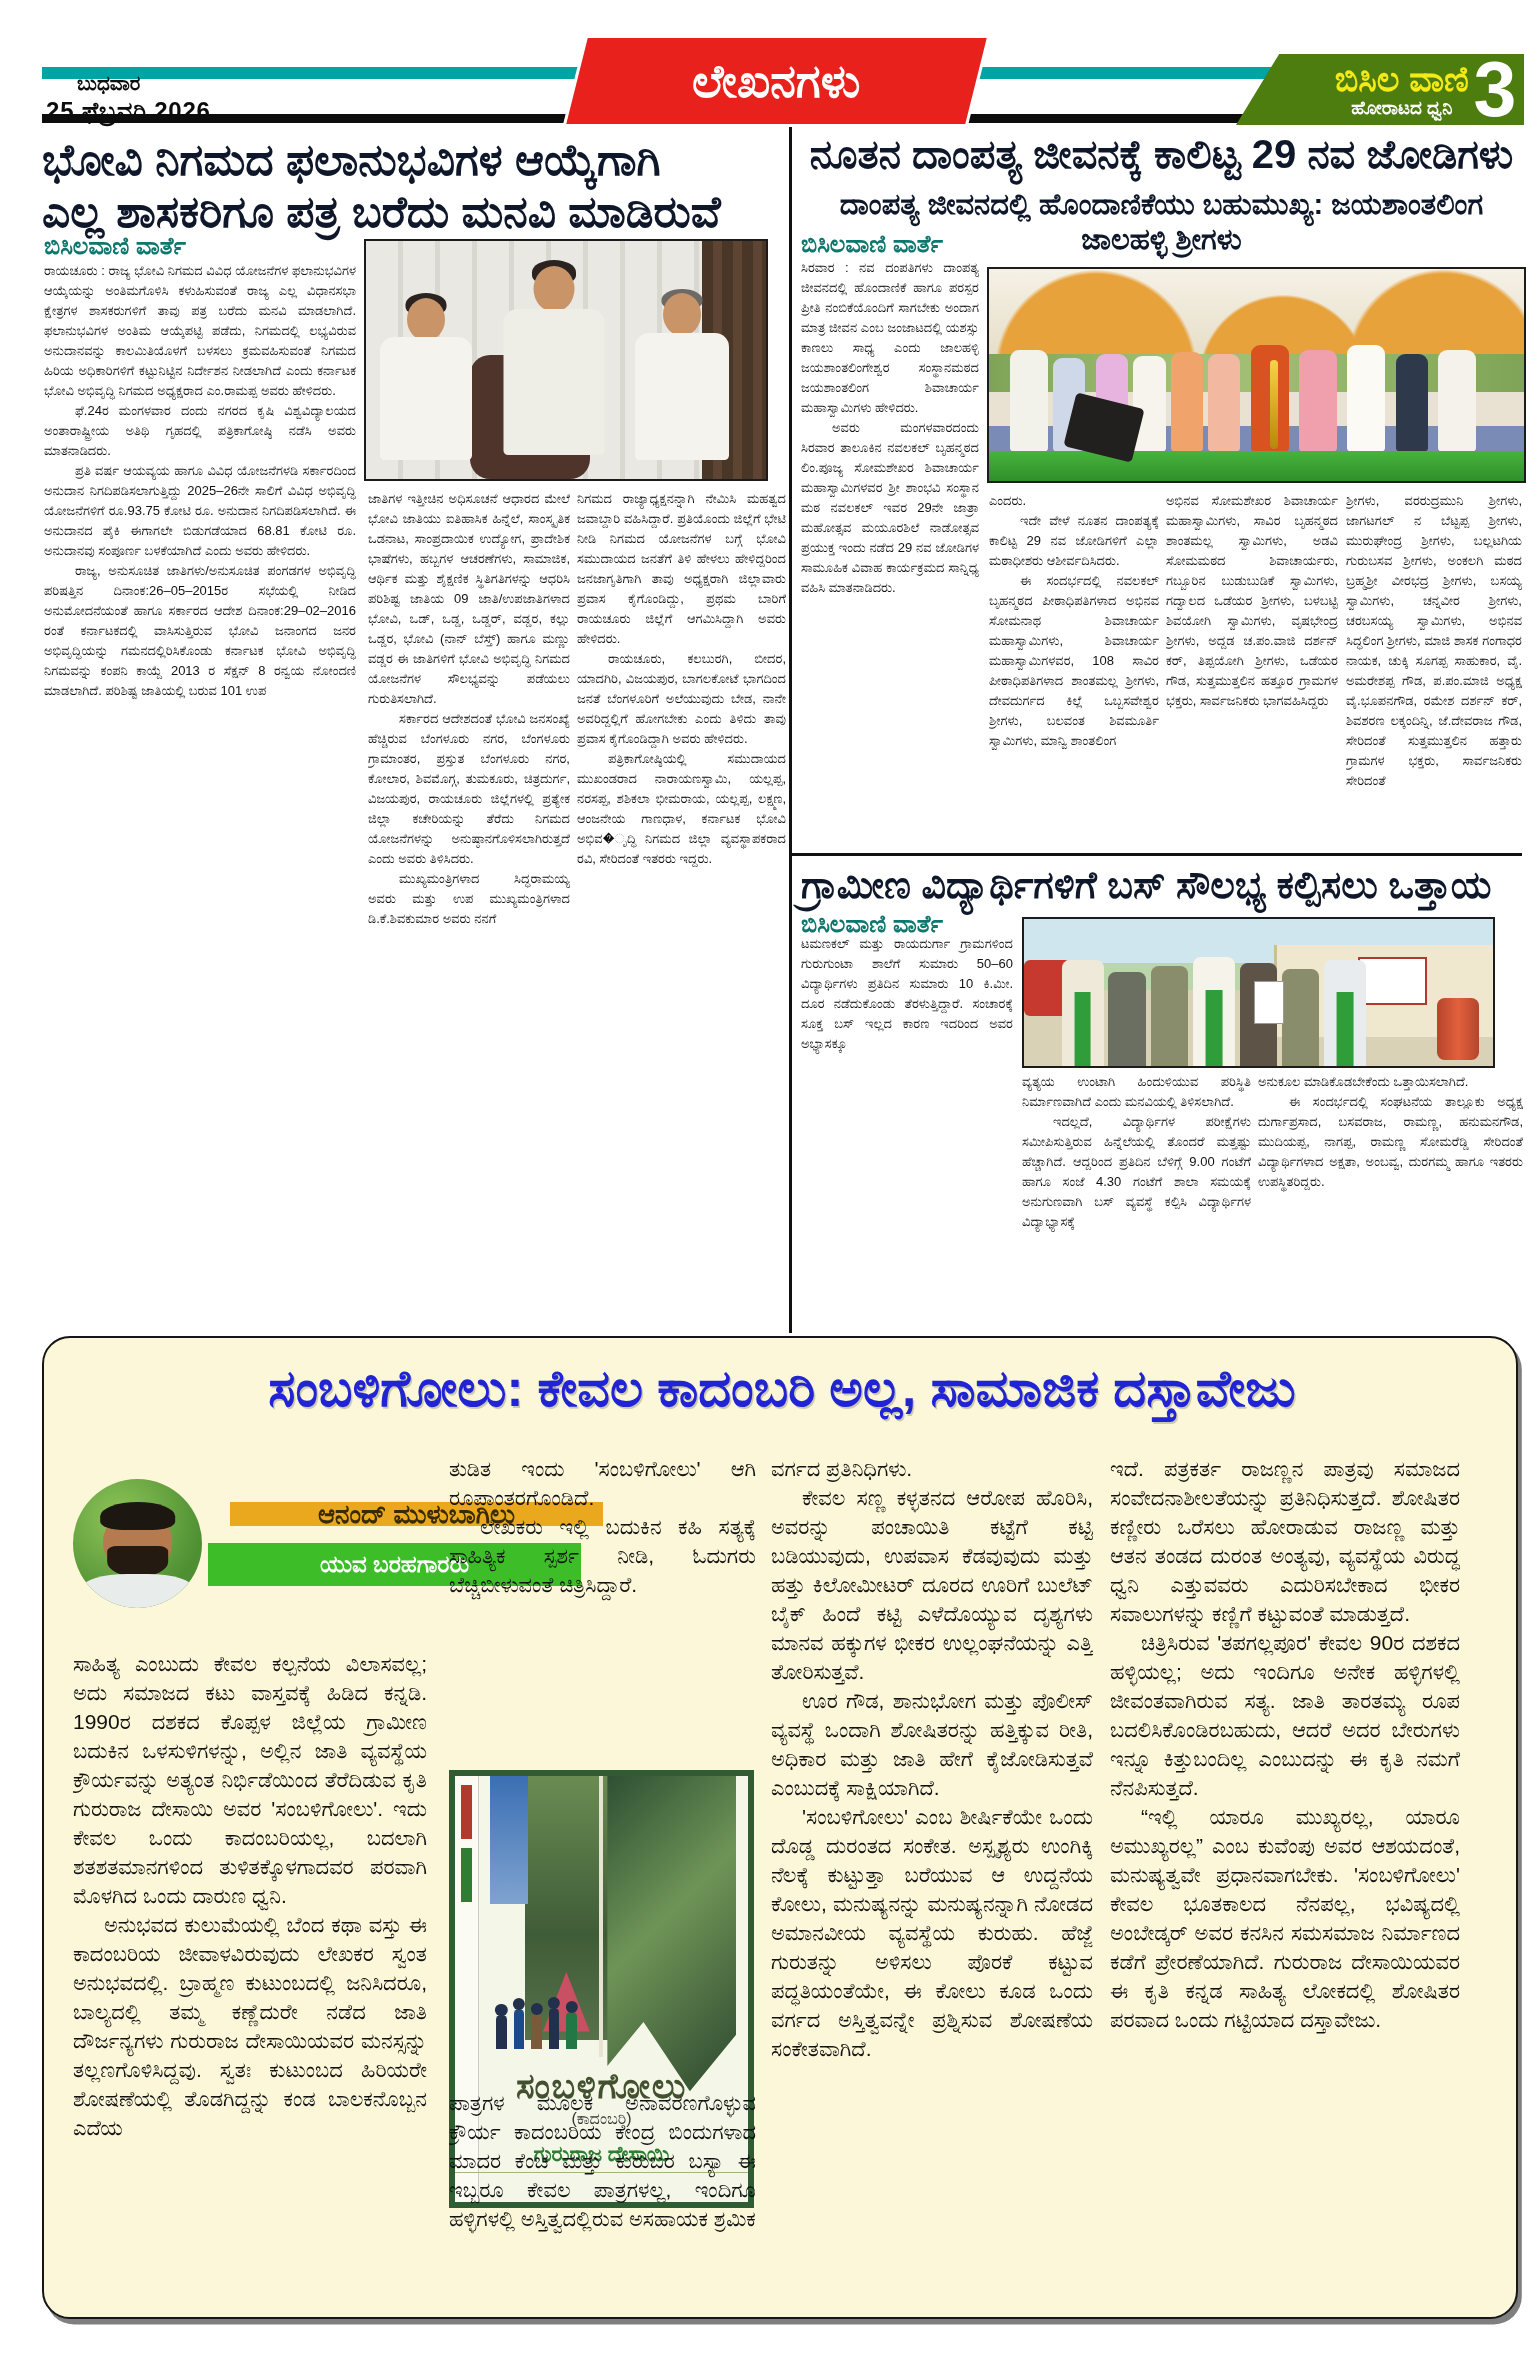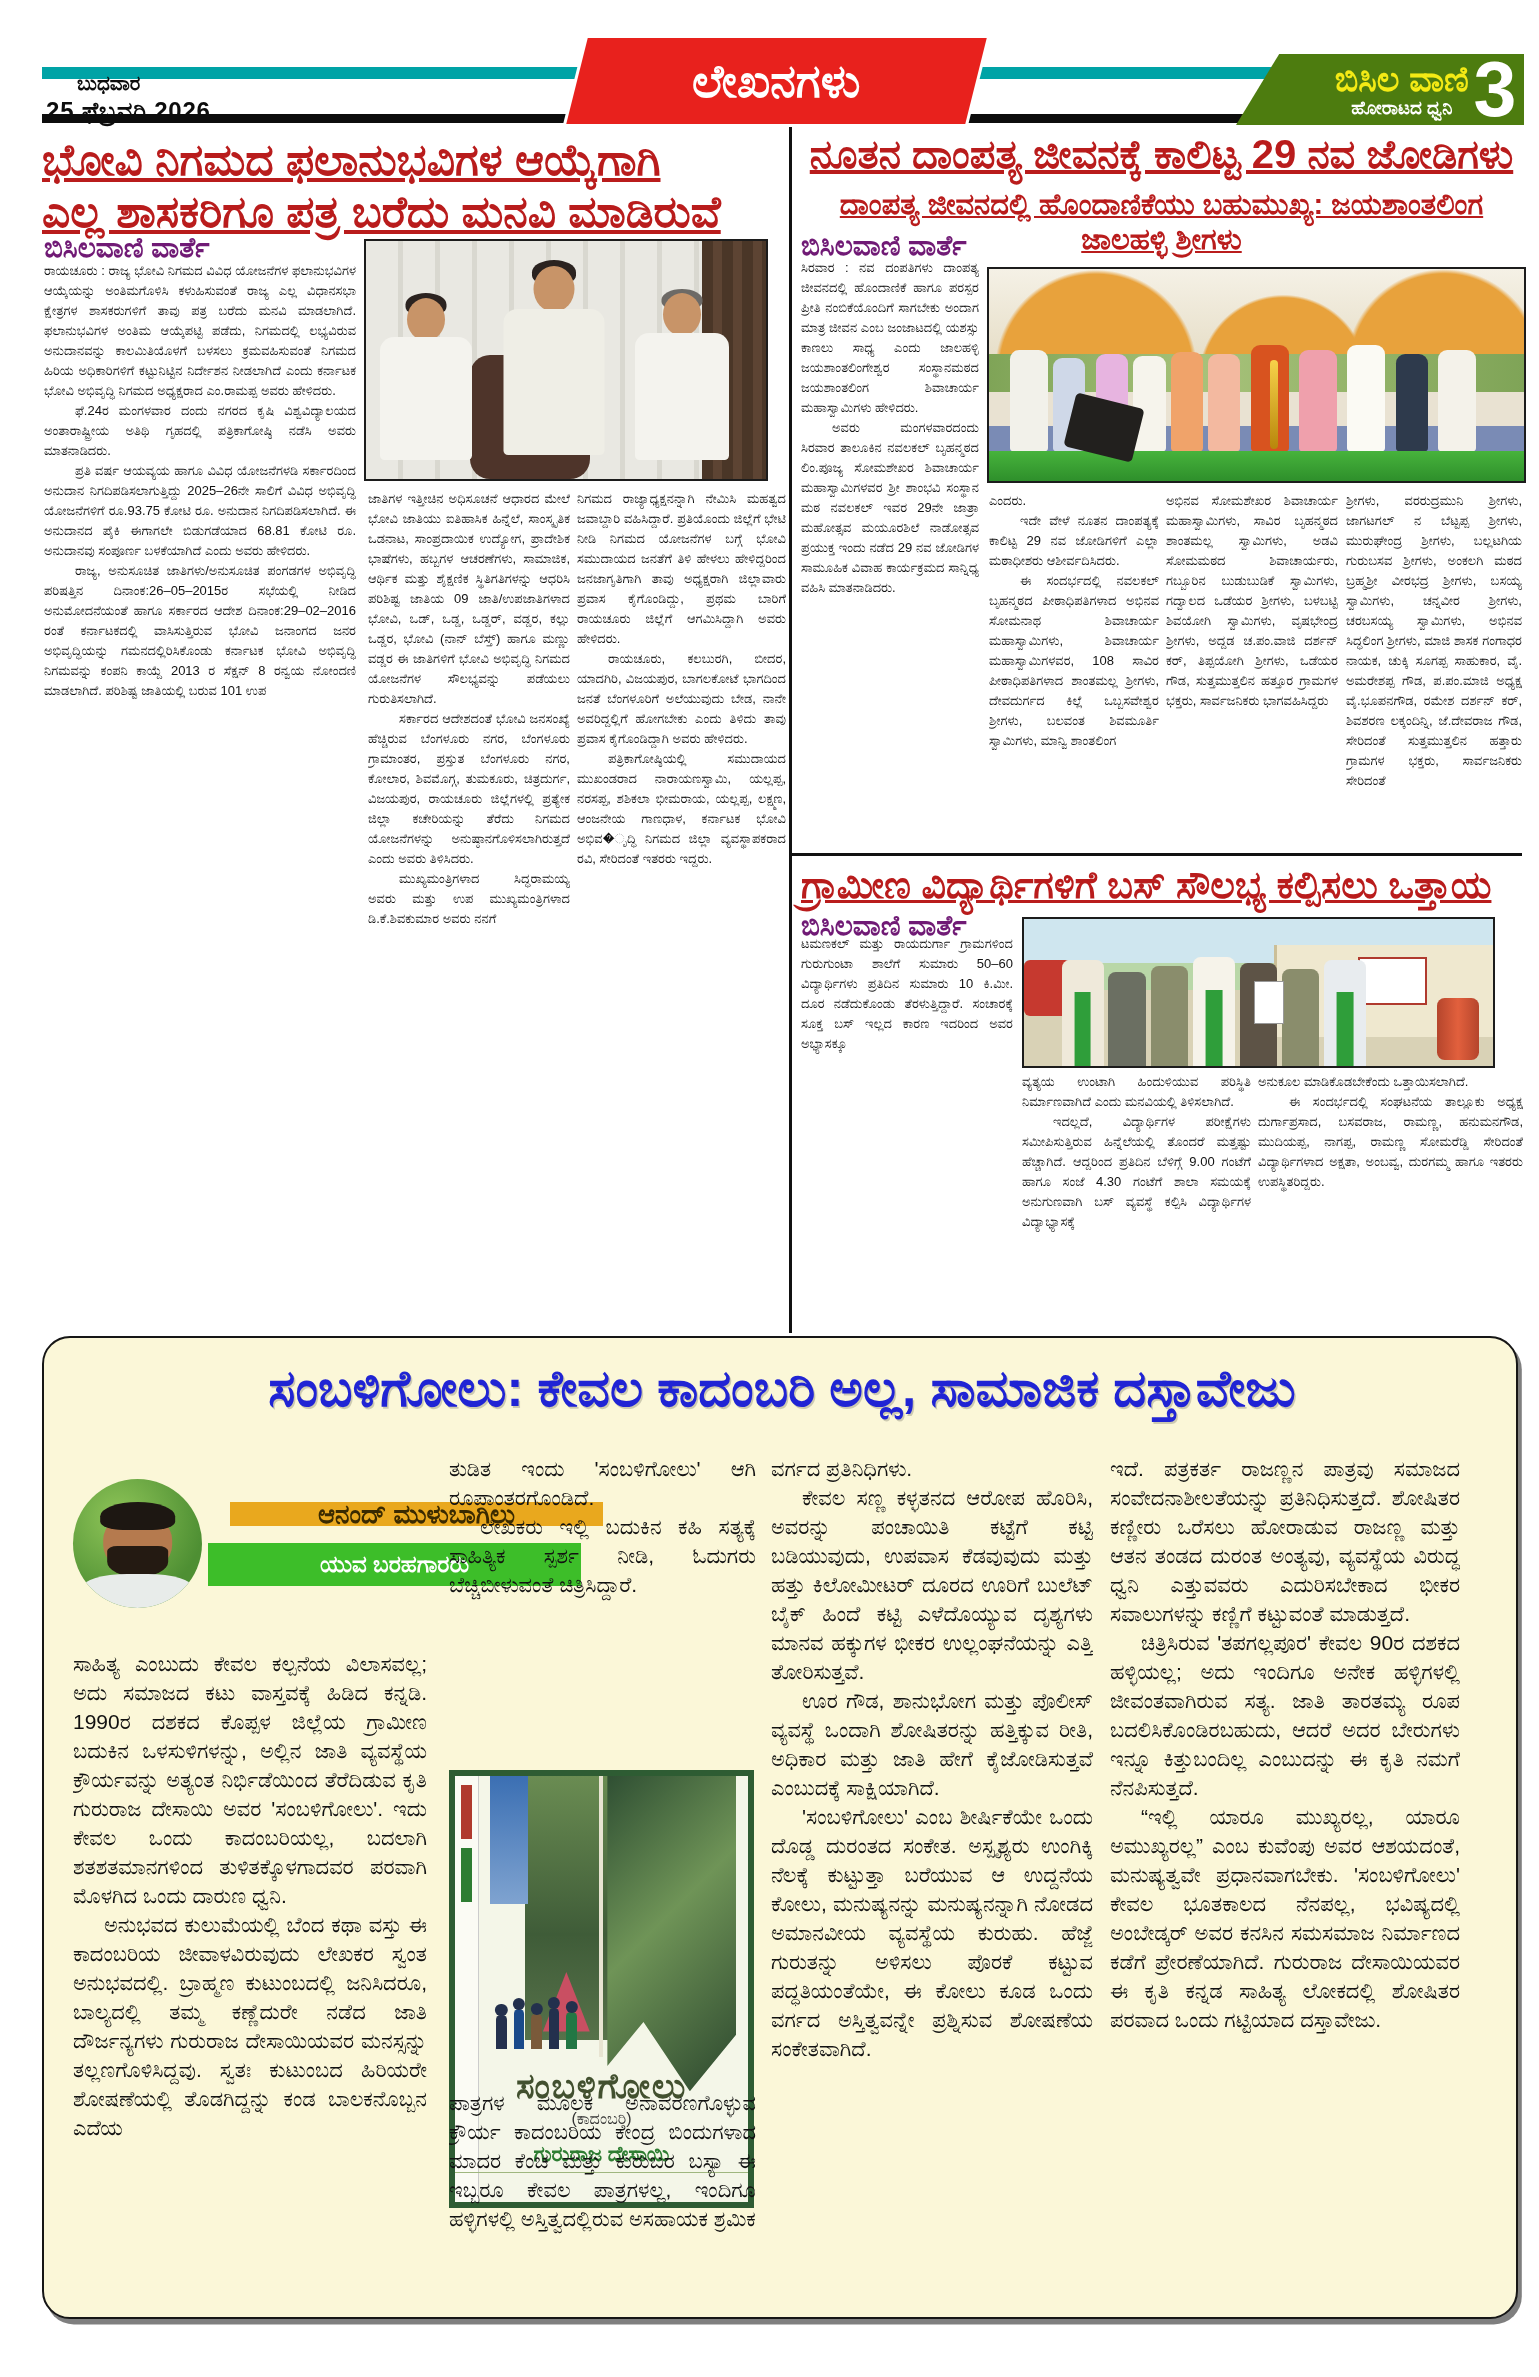--- a/index.html
+++ b/index.html
@@ -11,26 +11,26 @@
   .day{font-size:20px;font-weight:bold;color:#0d0d0d;}
   .date{font-size:24px;font-weight:bold;color:#0d0d0d;letter-spacing:0.8px;}
   .section-badge{background:#e8211d;transform:skewX(-14deg);display:flex;align-items:center;justify-content:center;box-shadow:0 0 0 3.1px #fff;}
   .section-badge span{transform:skewX(14deg);color:#fff;font-size:46px;font-weight:bold;}
   .paper-badge{background:#4d7c0f;clip-path:polygon(15% 0,100% 0,100% 100%,0 100%);display:flex;align-items:center;justify-content:flex-end;padding-right:7.7px;box-sizing:border-box;}
   .paper-badge .names{text-align:center;margin-right:4.6px;}
   .paper-name{color:#f4ea15;font-size:35px;font-weight:bold;line-height:37px;}
   .paper-tagline{color:#ffffff;font-size:18.4px;font-weight:bold;line-height:21.5px;}
   .page-no{color:#ffffff;font-size:77px;font-weight:bold;line-height:71px;}
   
-  .hl{font-weight:bold;color:#b91c1c;text-decoration:underline;}
+  .hl{font-weight:bold;color:#0f172a;}
   .hl1{font-size:44px;line-height:61px;letter-spacing:0px;}
   .hl2{font-size:40px;line-height:49px;}
   .hl3{font-size:29px;line-height:35px;text-align:center;}
   .hl4{font-size:38px;line-height:46px;}
-  .byline{color:#701a75;font-size:28px;font-weight:bold;}
+  .byline{color:#0f766e;font-size:24px;font-weight:bold;}
   .col{font-size:13px;line-height:20px;text-align:justify;overflow:hidden;}
   .col p{margin:0 0 0 0;}
   .col p + p{text-indent:31px;}
   .fcol{font-size:21px;line-height:29px;}
   .vrule{background:#111;}
   .hrule{background:#111;}
   .photo{border:2.3px solid #1c1c1c;overflow:hidden;background:#cfcfc7;}
   
   .p1-bg{width:100%;height:100%;background:repeating-linear-gradient(90deg,#e9e8e2 0 32px,#d9d8d0 32px 37px);position:relative;}
   .p1-wood{position:absolute;right:0;top:0;width:16%;height:100%;background:repeating-linear-gradient(90deg,#4a3627 0 10.7px,#5d4433 10.7px 20px);}

